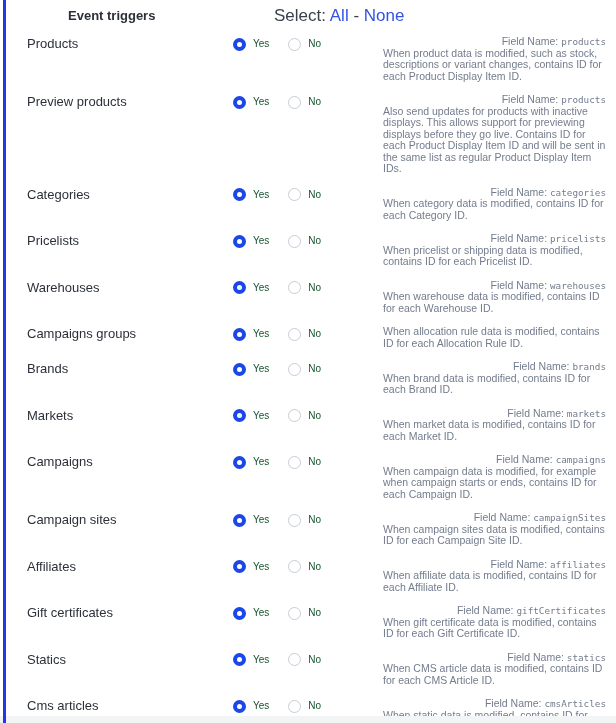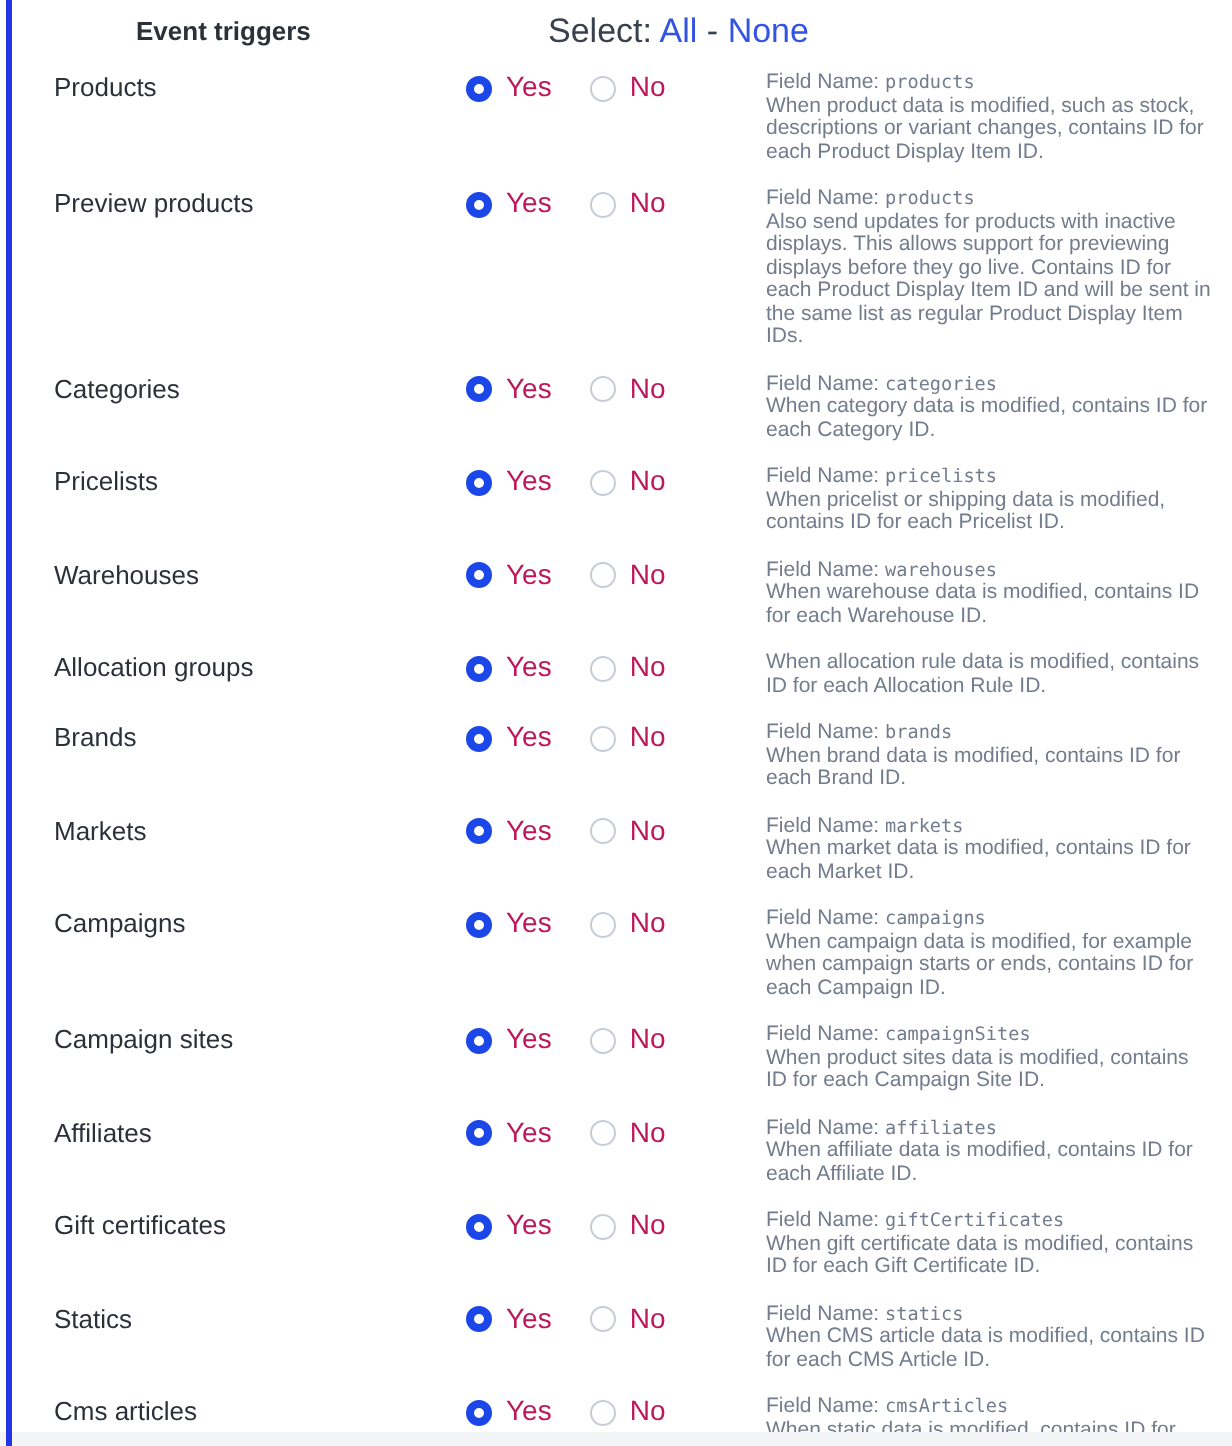--- a/index.html
+++ b/index.html
@@ -20,23 +20,23 @@
   .header-row{display:flex;align-items:flex-start;margin-bottom:13px;padding-left:41px;}
   .header-title{font-weight:bold;font-size:13px;line-height:15px;color:#1d2129;}
   .col-label{flex:0 0 206px;width:206px;font-size:13px;line-height:15px;color:#2b3039;padding-right:10px;}
   .select-controls{font-size:17px;line-height:15px;color:#3a414e;}
   .link{color:var(--link);text-decoration:none;cursor:pointer;}
   .row{display:flex;align-items:flex-start;margin-bottom:12px;}
   .col-radios{flex:0 0 150px;display:flex;align-items:flex-start;gap:19px;padding-top:0;}
   .radio-group{display:inline-flex;align-items:center;gap:7px;cursor:pointer;}
   .radio{width:13px;height:13px;border-radius:50%;border:1.5px solid #c7ccd6;background:#fff;flex:0 0 13px;margin-top:1px;}
   .radio.on{border:4px solid var(--accent);}
-  .radio-text{font-size:14px;line-height:15px;color:#be185d;}
+  .radio-text{font-size:10px;line-height:15px;color:#14532d;}
   .col-desc{flex:1 1 auto;font-size:10.5px;line-height:11.5px;color:#737c8d;}
-  .field-line{white-space:nowrap;}
+  .field-line{white-space:nowrap;text-align:right;}
   .mono{font-family:"DejaVu Sans Mono",monospace;font-size:9.3px;color:#737c8d;}
   .footer-strip{position:absolute;left:0;bottom:0;width:616px;height:7px;background:var(--strip);z-index:5;}
 </style>
 </head>
 <body>
 
 <div class="page">
   <div class="left-bar"></div>
 
   <div class="content">
@@ -149,21 +149,21 @@
     <div class="col-desc">
       <div class="field-line">
         <span class="fn-label">Field Name:</span>
         <code class="mono fn-value">warehouses</code>
       </div>
       <div class="desc-text">When warehouse data is modified, contains ID for each Warehouse ID.</div>
     </div>
   </div>
 
   <div class="row">
-    <div class="col-label">Allocation groups</div>
+    <div class="col-label">Campaigns groups</div>
     <div class="col-radios">
       <label class="radio-group">
         <span class="radio r-yes on"></span>
         <span class="radio-text t-yes">Yes</span>
       </label>
       <label class="radio-group">
         <span class="radio r-no"></span>
         <span class="radio-text t-no">No</span>
       </label>
     </div>
@@ -245,21 +245,21 @@
       <label class="radio-group">
         <span class="radio r-no"></span>
         <span class="radio-text t-no">No</span>
       </label>
     </div>
     <div class="col-desc">
       <div class="field-line">
         <span class="fn-label">Field Name:</span>
         <code class="mono fn-value">campaignSites</code>
       </div>
-      <div class="desc-text">When product sites data is modified, contains ID for each Campaign Site ID.</div>
+      <div class="desc-text">When campaign sites data is modified, contains ID for each Campaign Site ID.</div>
     </div>
   </div>
 
   <div class="row">
     <div class="col-label">Affiliates</div>
     <div class="col-radios">
       <label class="radio-group">
         <span class="radio r-yes on"></span>
         <span class="radio-text t-yes">Yes</span>
       </label>

